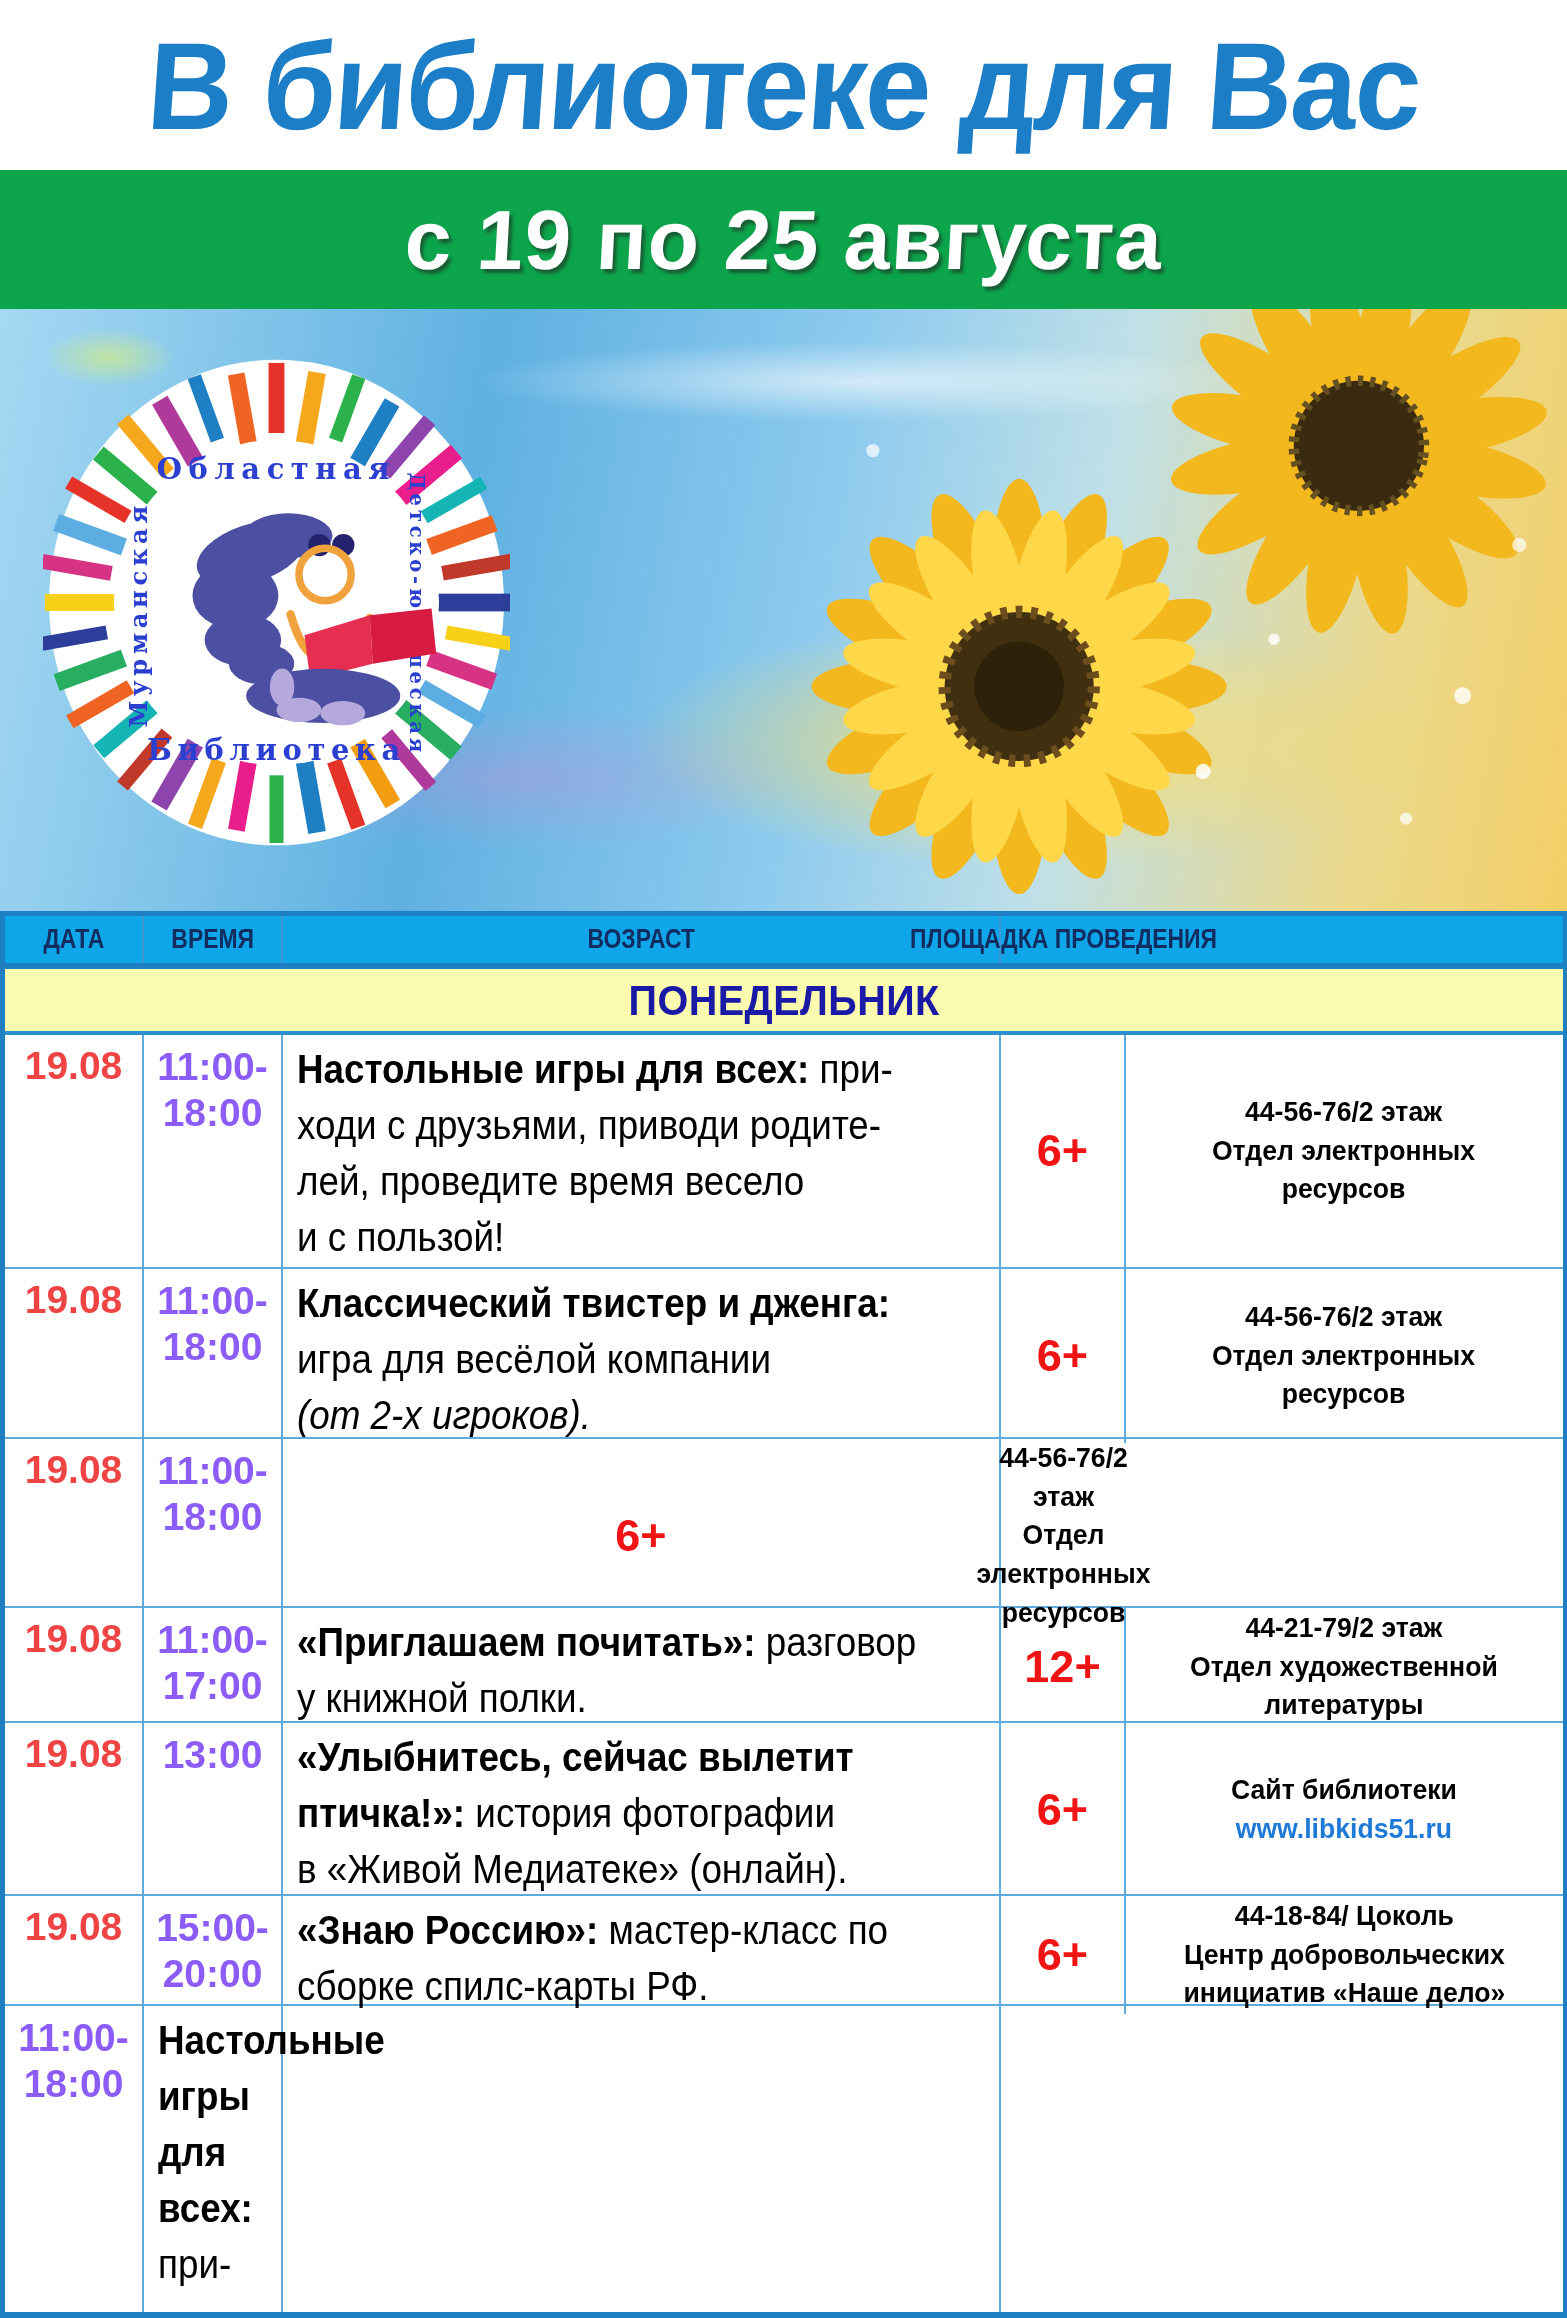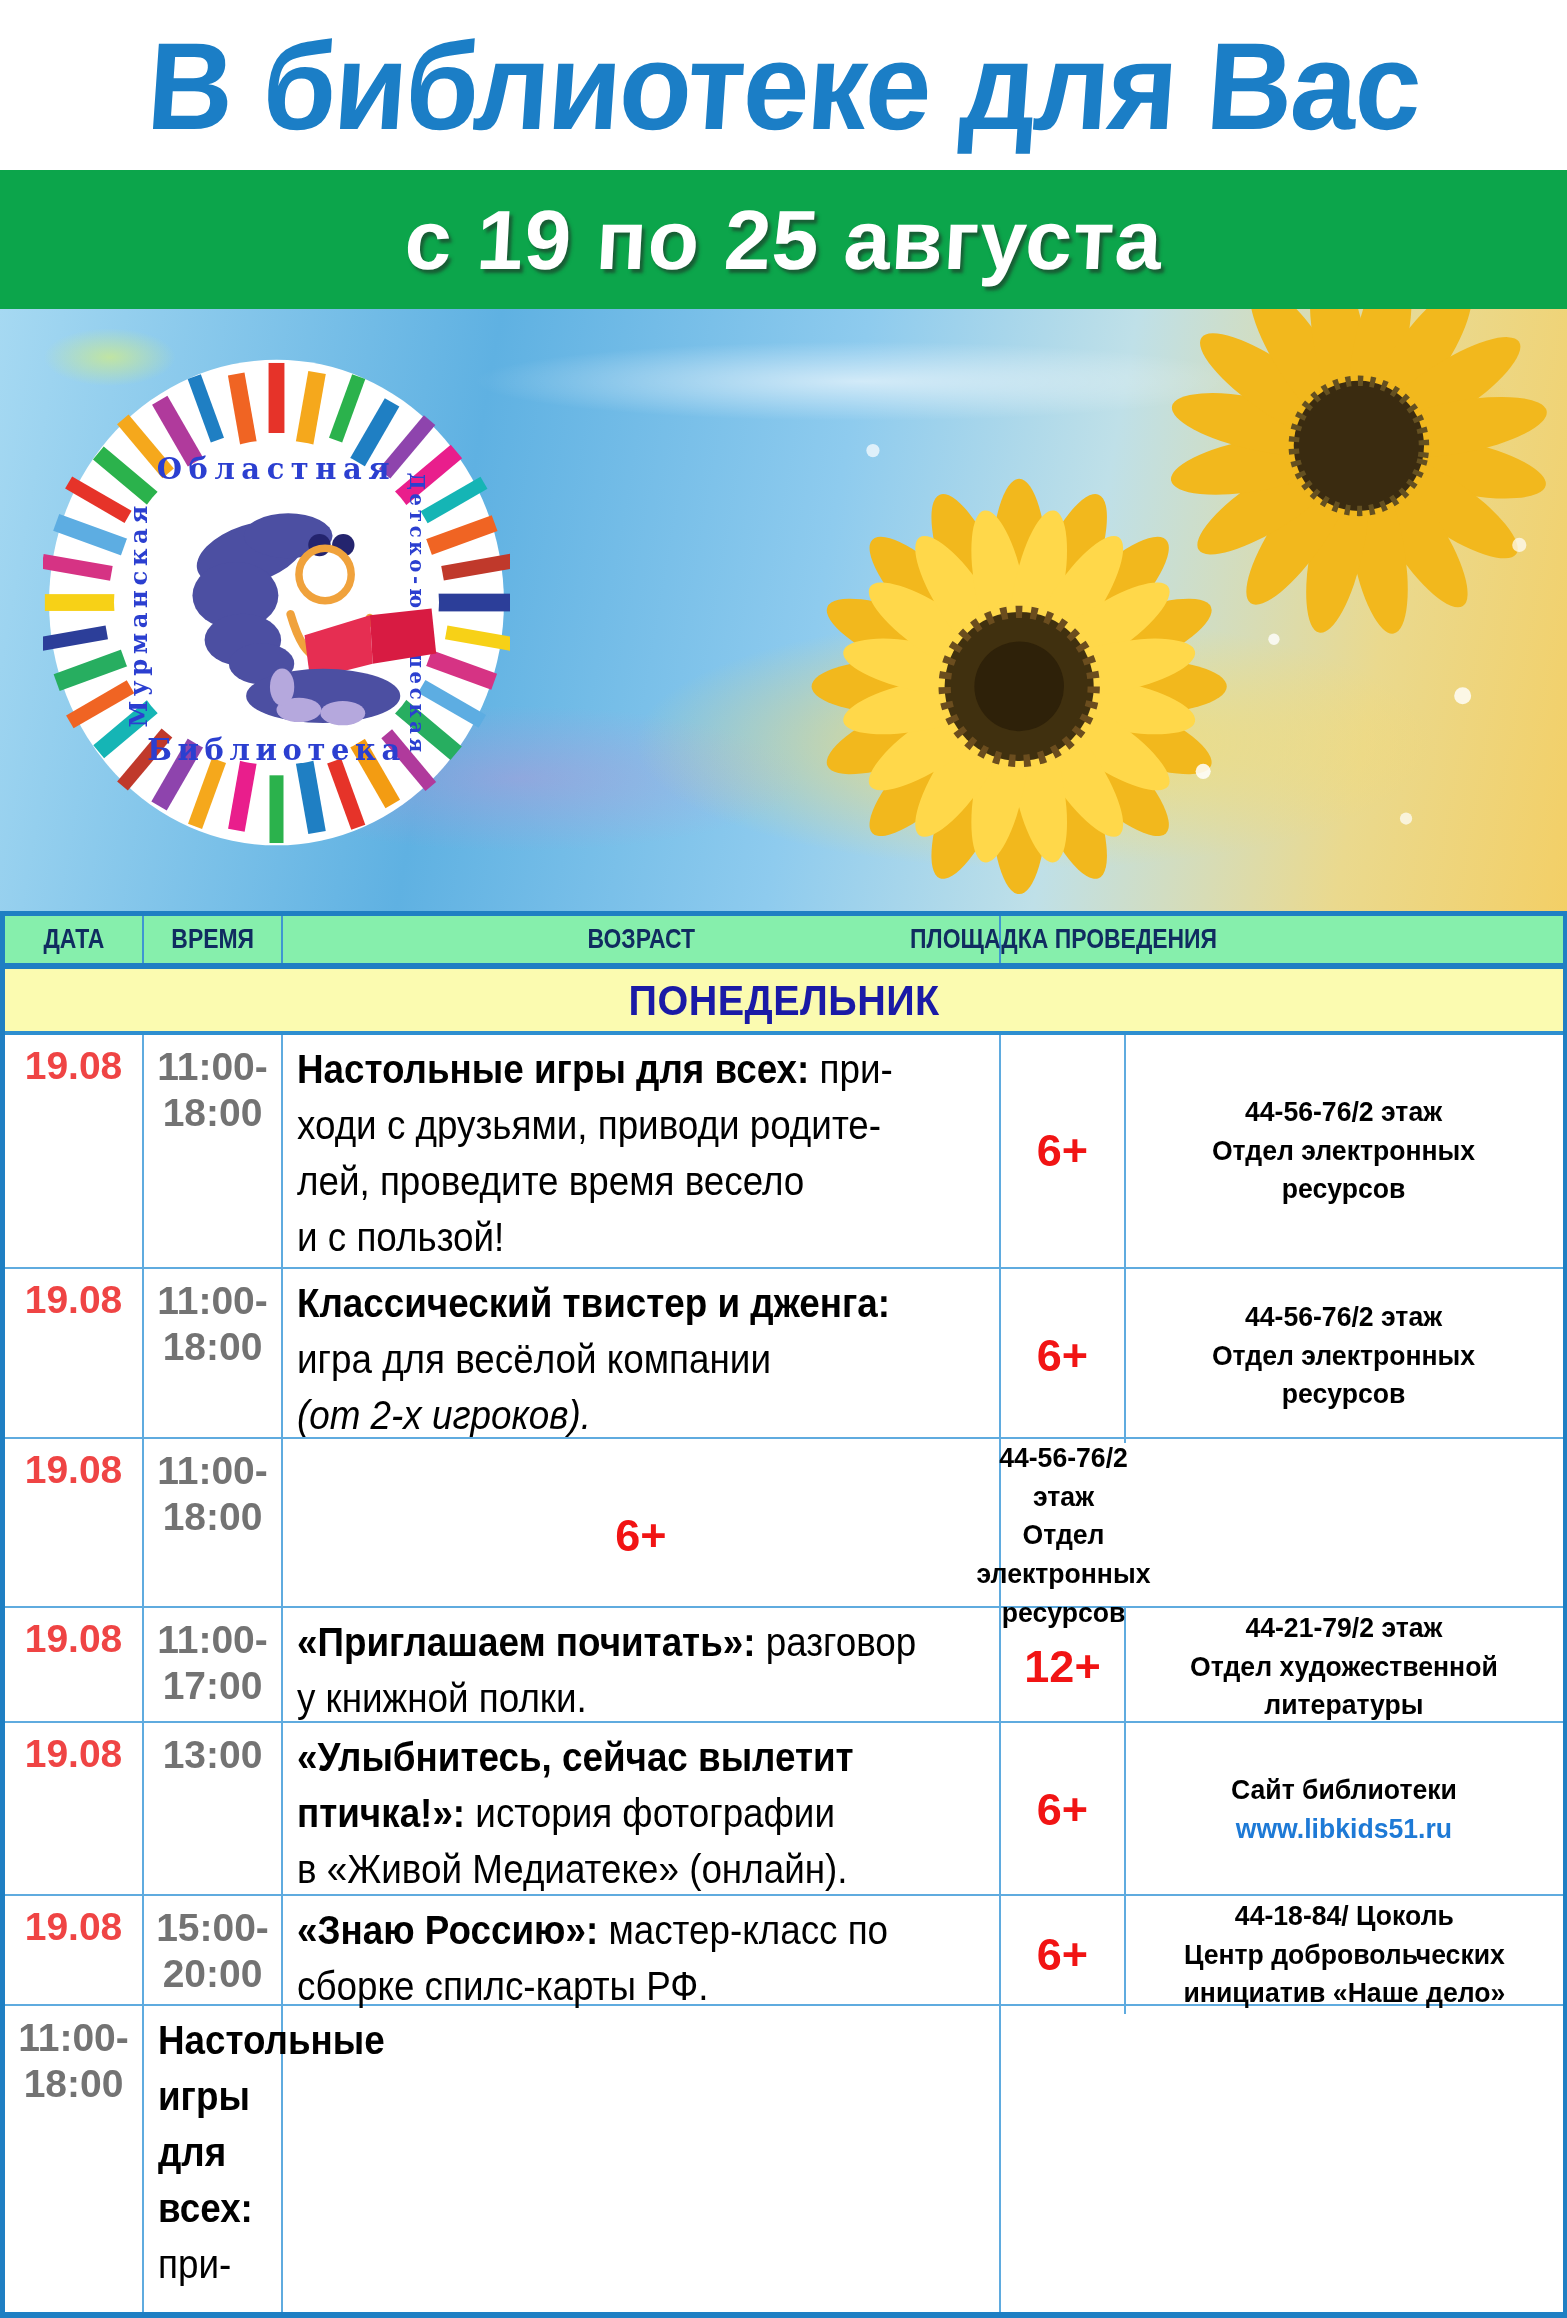--- a/index.html
+++ b/index.html
@@ -43,38 +43,38 @@
     position:absolute;top:911px;left:0;width:1568px;height:1407px;background:#fff;
     border-left:5.7px solid #1f7fc3;border-right:5.7px solid #1f7fc3;border-top:5.7px solid #1f7fc3;
     box-sizing:border-box;
   }
   .grid-row{
     display:grid;grid-template-columns:139px 139px 718px 125px 436px;
     box-sizing:border-box;
   }
   .cell{box-sizing:border-box;border-right:2.4px solid #5fabdf;}
   .cell:last-child{border-right:none;}
-  .sched-header{height:53px;background:#86efac;border-bottom:6.6px solid #1f7fc3;}
+  .sched-header{height:53px;background:#0ea5e9;border-bottom:6.6px solid #1f7fc3;}
   .sched-header .cell{
     display:flex;align-items:center;justify-content:center;
     color:#102c60;font-weight:bold;font-size:27px;border-right-color:#3f96d2;
   }
   .sched-header .cell span{transform:scaleX(0.85);white-space:nowrap;}
   .day-band{
     height:66px;background:#fbfbb0;border-bottom:4.7px solid #2e8fd0;box-sizing:border-box;
     display:flex;align-items:center;justify-content:center;
   }
   .day-band span{
     color:#1a1aa6;font-weight:bold;font-size:43px;transform:scaleX(0.92);letter-spacing:0.5px;
   }
   .row{border-bottom:2.4px solid #5fabdf;}
   .row:last-child{border-bottom:none;}
   .c-date{padding-top:9.4px;text-align:center;font-weight:bold;font-size:39px;color:#ef4444;}
   .c-time{
-    padding-top:9.4px;text-align:center;font-weight:bold;font-size:39px;color:#737373;
+    padding-top:9.4px;text-align:center;font-weight:bold;font-size:39px;color:#8b5cf6;
     white-space:pre-line;line-height:1.18;
   }
   .c-event{padding:5.7px 11.3px 0 14px;font-size:40px;line-height:1.40;color:#000;}
   .ev-inner{white-space:pre-line;transform:scaleX(0.92);transform-origin:0 0;}
   .ev-lead{font-weight:bold;}
   .ev-tail{font-style:italic;}
   .c-age{
     display:flex;align-items:center;justify-content:center;
     font-size:45px;font-weight:bold;color:#f11414;
   }

